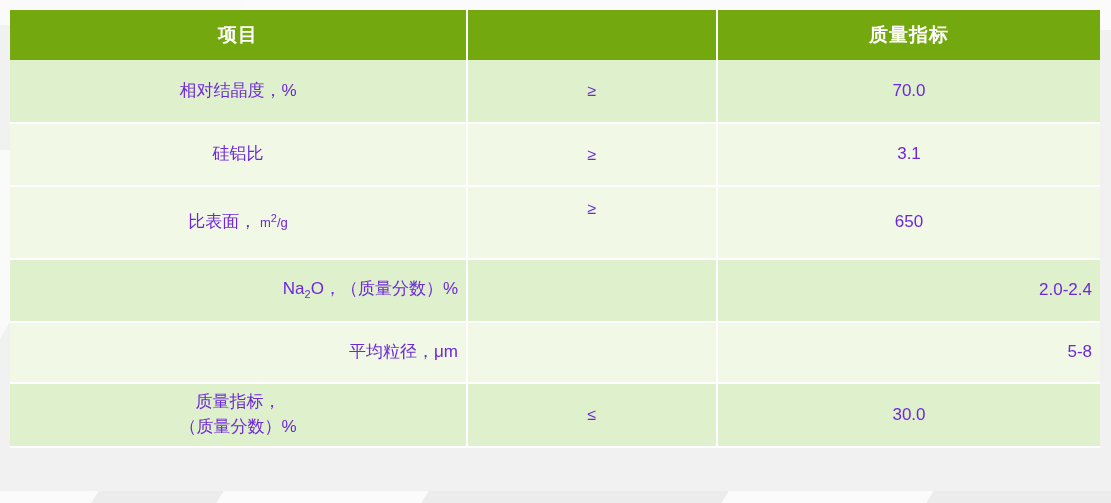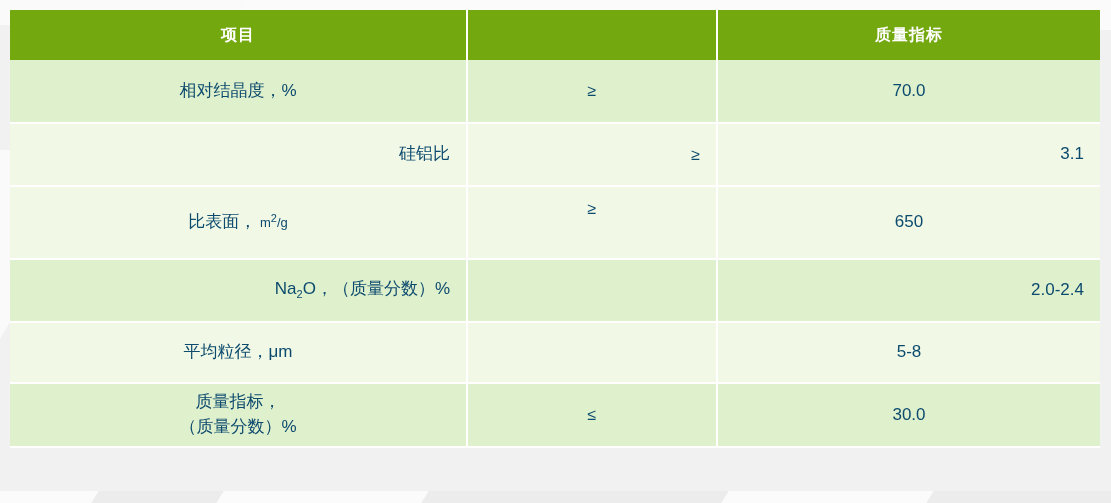--- a/index.html
+++ b/index.html
@@ -80,52 +80,52 @@
     width: 1090px;
     table-layout: fixed;
   }
   table.spec col.c-item  { width: 457px; }
   table.spec col.c-op    { width: 250px; }
   table.spec col.c-value { width: 383px; }
 
   thead th {
     background: #73a80f;
     color: #ffffff;
-    font-size: 16px;
+    font-size: 19px;
     font-weight: bold;
     height: 50px;
     line-height: 50px;
     padding: 0;
     text-align: center;
     border-right: 2px solid #ffffff;
     letter-spacing: 1px;
   }
   thead th:last-child { border-right: none; margin-top: 20px; }
   thead th.blank-head { font-size: 0; }
 
   tbody td {
     font-size: 17px;
-    color: #0c4a6e;
+    color: #6d28d9;
     text-align: center;
-    padding: 0 16px;
+    padding: 0 8px;
     border-right: 2px solid #ffffff;
     border-bottom: 2px solid #ffffff;
     line-height: 1.45;
   }
   tbody td:last-child { border-right: none; }
 
   tbody tr.odd  td { background: #dff0cc; }
   tbody tr.even td { background: #f1f8e6; }
 
   tbody tr.r1 td { height: 62px; }
-  tbody tr.r2 td { height: 61px; text-align: right; }
+  tbody tr.r2 td { height: 61px; }
   tbody tr.r3 td { height: 62px; }
   tbody tr.r4 td { height: 61px; }
   tbody tr.r5 td { height: 61px; text-align: right; }
-  tbody tr.r6 td { height: 59px; }
+  tbody tr.r6 td { height: 59px; text-align: right; }
   tbody tr.r7 td { height: 62px; }
 
   td.op { font-size: 16px; }
   
   td.op-top { vertical-align: top; padding-top: 10px; }
 
   td.item .sub { font-size: 11px; vertical-align: sub; }
   td.item .sup { font-size: 11px; vertical-align: super; }
   td.item .unit-sm { font-size: 13px; }
   .line2 { display: block; }

